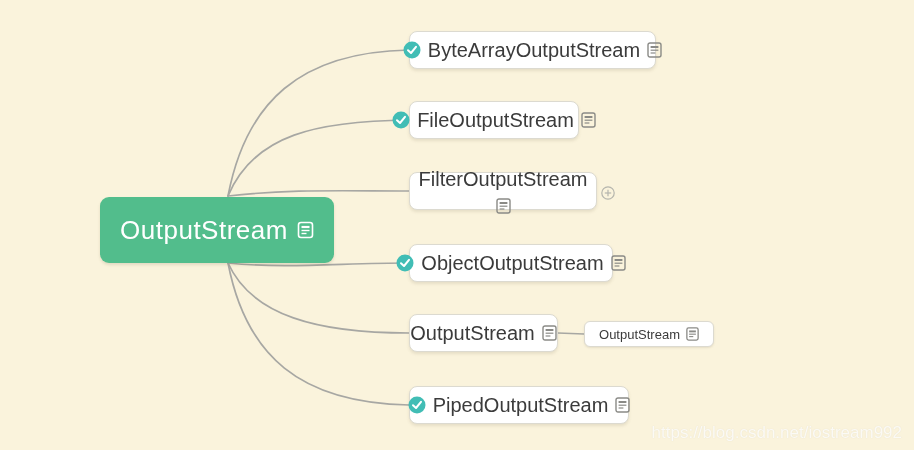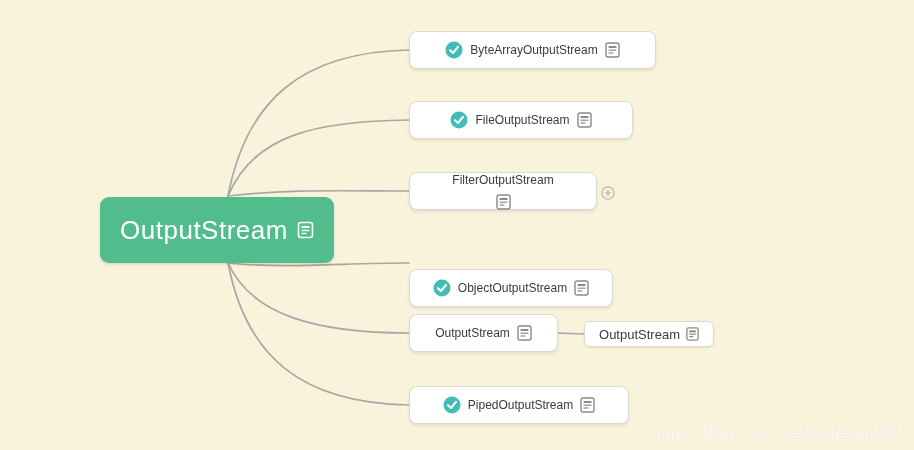--- a/index.html
+++ b/index.html
@@ -32,21 +32,21 @@
     background: #ffffff;
     border: 1px solid #dcdad0;
     border-radius: 8px;
     display: flex; align-items: center; justify-content: center; gap: 7px;
     padding: 0 11px;
     z-index: 2;
     box-shadow: 0 2px 3px rgba(120,110,80,0.15);
     cursor: default;
   }
   .child-node .label {
-    color: #3b3b3b; font-size: 12px; white-space: nowrap;
+    color: #3b3b3b; font-size: 20px; white-space: nowrap;
   }
   .sub-node {
     position: absolute; left: 584px; top: 321px; width: 130px; height: 26px;
     background: #ffffff;
     border: 1px solid #dcdad0;
     border-radius: 6px;
     display: flex; align-items: center; justify-content: center; gap: 6px;
     z-index: 2;
     box-shadow: 0 1px 2px rgba(120,110,80,0.15);
     cursor: default;
@@ -104,21 +104,21 @@
   <span class="icon">
     <svg width="15" height="16" viewBox="0 0 15 16">
       <rect x="1" y="1" width="13" height="14" rx="2" fill="none" stroke="#8a8a86" stroke-width="1.4"></rect>
       <line x1="3.6" y1="5" x2="11.4" y2="5" stroke="#8a8a86" stroke-width="2"></line>
       <line x1="3.6" y1="8.2" x2="11.4" y2="8.2" stroke="#8a8a86" stroke-width="1.2"></line>
       <line x1="3.6" y1="11" x2="8.4" y2="11" stroke="#8a8a86" stroke-width="1.2"></line>
     </svg>
   </span>
 </div>
 
-<div class="child-node" style="top:101px; width:224px;">
+<div class="child-node" style="top:101px; width:170px;">
   <span class="icon">
     <svg width="18" height="18" viewBox="0 0 18 18">
       <circle cx="9" cy="9" r="8.5" fill="#41bdb5"></circle>
       <path d="M5 9.2 L8 12 L13 5.8" fill="none" stroke="#ffffff" stroke-width="2" stroke-linecap="round" stroke-linejoin="round"></path>
     </svg>
   </span>
   <span class="label">FileOutputStream</span>
   <span class="icon">
     <svg width="15" height="16" viewBox="0 0 15 16">
       <rect x="1" y="1" width="13" height="14" rx="2" fill="none" stroke="#8a8a86" stroke-width="1.4"></rect>
@@ -142,21 +142,21 @@
 </div>
 
 <span class="expander icon">
   <svg width="14" height="14" viewBox="0 0 14 14">
     <circle cx="7" cy="7" r="6.2" fill="none" stroke="#b5b5ad" stroke-width="1.2"></circle>
     <line x1="3.8" y1="7" x2="10.2" y2="7" stroke="#b5b5ad" stroke-width="1.2"></line>
     <line x1="7" y1="3.8" x2="7" y2="10.2" stroke="#b5b5ad" stroke-width="1.2"></line>
   </svg>
 </span>
 
-<div class="child-node" style="top:244px; width:204px;margin-top:25px;">
+<div class="child-node" style="top:244px; width:204px;">
   <span class="icon">
     <svg width="18" height="18" viewBox="0 0 18 18">
       <circle cx="9" cy="9" r="8.5" fill="#41bdb5"></circle>
       <path d="M5 9.2 L8 12 L13 5.8" fill="none" stroke="#ffffff" stroke-width="2" stroke-linecap="round" stroke-linejoin="round"></path>
     </svg>
   </span>
   <span class="label">ObjectOutputStream</span>
   <span class="icon">
     <svg width="15" height="16" viewBox="0 0 15 16">
       <rect x="1" y="1" width="13" height="14" rx="2" fill="none" stroke="#8a8a86" stroke-width="1.4"></rect>

